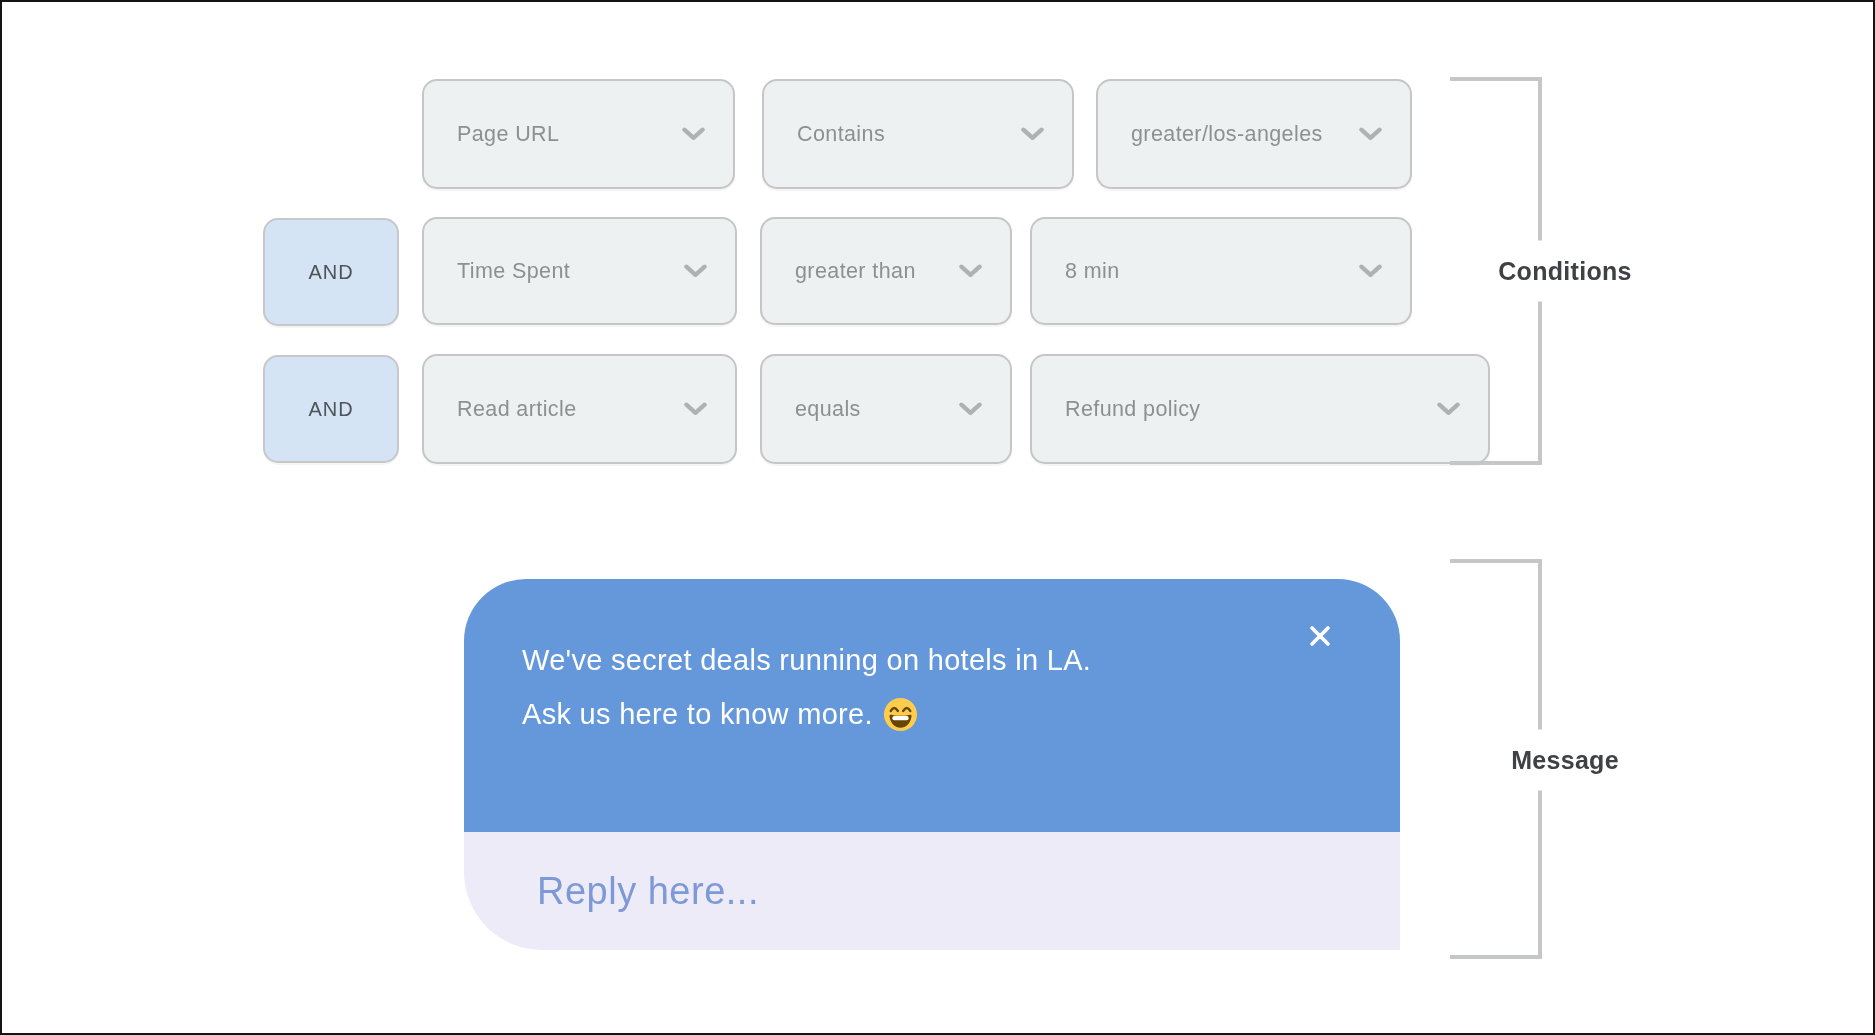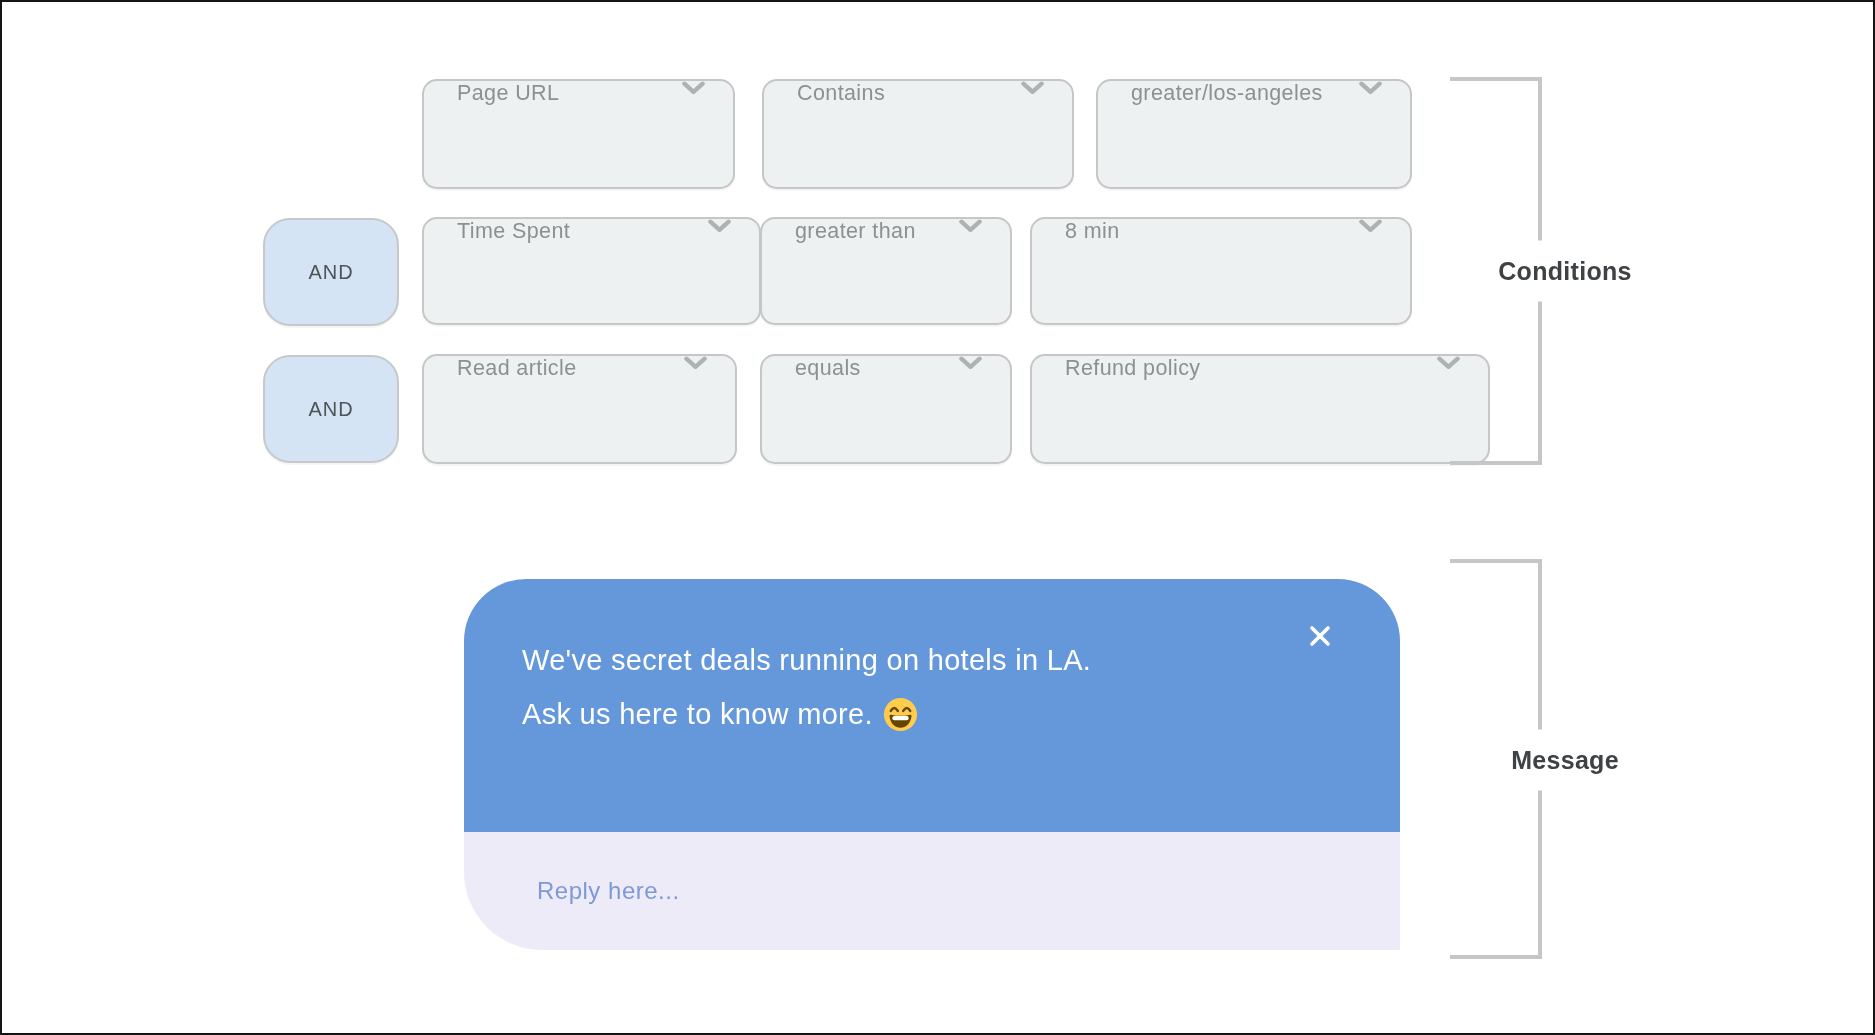--- a/index.html
+++ b/index.html
@@ -13,42 +13,42 @@
     overflow:hidden;
   }
 
   
   .dd{
     position:absolute;height:110px;
     background:#EEF1F1;
     border:2.5px solid #C5C7C7;
     border-radius:15px;
     box-sizing:border-box;
-    display:flex;align-items:flex-start;justify-content:space-between;
+    display:flex;align-items:center;justify-content:space-between;
     padding:0 28px 0 33px;
     color:#8B9091;font-size:21.5px;letter-spacing:.4px;
     cursor:pointer;
     box-shadow:0 2px 0 rgba(0,0,0,.04);
   }
   .dd .chev{display:flex;align-items:center;flex:0 0 auto;margin-left:12px;}
   .and{
     position:absolute;height:108px;width:136px;
     background:#D4E4F5;
     border:2.5px solid #C6C8C9;
-    border-radius:27px;
+    border-radius:15px;
     box-sizing:border-box;
     display:flex;align-items:center;justify-content:center;
     color:#4E5356;font-size:20px;letter-spacing:1px;
     box-shadow:0 2px 0 rgba(0,0,0,.04);
   }
   #r1f{left:420px;top:77px;width:313px}
   #r1o{left:760px;top:77px;width:312px}
   #r1v{left:1094px;top:77px;width:316px}
   #r2and{left:261px;top:216px}
-  #r2f{left:420px;top:215px;width:339px;height:108px}
+  #r2f{left:420px;top:215px;width:315px;height:108px}
   #r2o{left:758px;top:215px;width:252px;height:108px}
   #r2v{left:1028px;top:215px;width:382px;height:108px}
   #r3and{left:261px;top:353px}
   #r3f{left:420px;top:352px;width:315px}
   #r3o{left:758px;top:352px;width:252px}
   #r3v{left:1028px;top:352px;width:460px}
 
   
   .bracket{
     position:absolute;left:1448px;width:88px;
@@ -83,21 +83,21 @@
     color:#ffffff;font-size:29px;letter-spacing:.3px;line-height:54px;
   }
   .msg-line{white-space:nowrap;}
   .emoji{display:inline-block;vertical-align:-8px;margin-left:10px;}
   .chat-bottom{
     height:118px;background:#EDEBF7;
     border-radius:0 0 0 78px;
     display:flex;align-items:center;
   }
   .reply-text{
-    padding-left:73px;color:#7D99D6;font-size:24px;letter-spacing:.5px;
+    padding-left:73px;color:#7D99D6;font-size:38px;letter-spacing:.5px;
   }
 </style>
 </head>
 <body>
 
 <div class="canvas">
 
   <div class="dd" id="r1f">
     <span>Page URL</span>
     <span class="chev">

